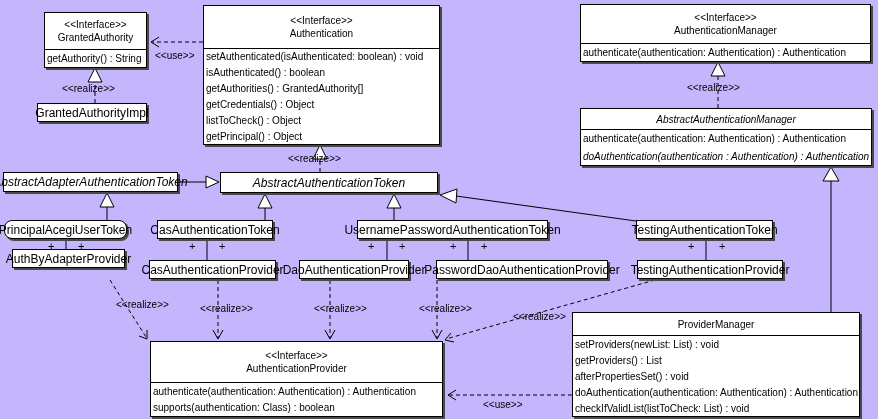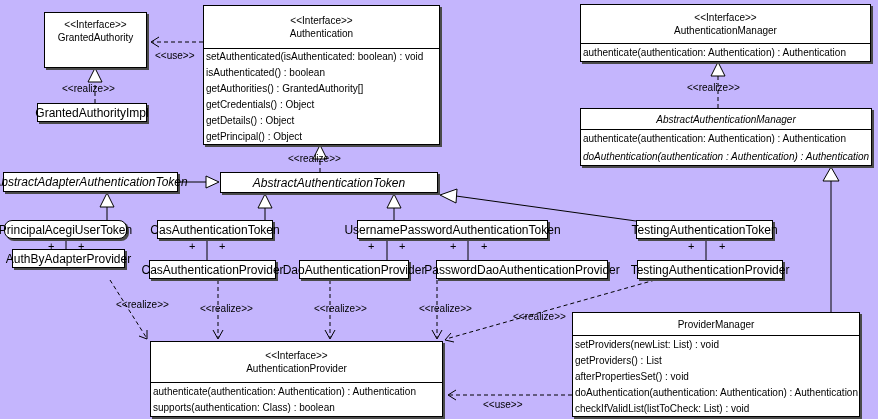--- a/index.html
+++ b/index.html
@@ -114,37 +114,40 @@
     <g>
         <line x1="706" y1="239" x2="706" y2="260"></line>
       </g>
   </svg>
 
   <div class="cls" style="left:44px;top:12px;width:103px;height:56px;">
     <div class="hd" style="height:36px;">
       <div class="st">&lt;&lt;Interface&gt;&gt;</div>
       <div class="nm">GrantedAuthority</div>
     </div>
+    <div class="mt">
+      <div class="m">getAuthority() : String</div>
+    </div>
   </div>
 
   <div class="cls one" style="left:37px;top:103px;width:110px;height:19px;">
     <div class="nm1">GrantedAuthorityImpl</div>
   </div>
 
   <div class="cls" style="left:203px;top:5px;width:237px;height:140px;">
     <div class="hd" style="height:42px;">
       <div class="st">&lt;&lt;Interface&gt;&gt;</div>
       <div class="nm">Authentication</div>
     </div>
     <div class="mt">
       <div class="m">setAuthenticated(isAuthenticated: boolean) : void</div>
       <div class="m">isAuthenticated() : boolean</div>
       <div class="m">getAuthorities() : GrantedAuthority[]</div>
       <div class="m">getCredentials() : Object</div>
-      <div class="m">getDetails() : Object</div>
+      <div class="m">listToCheck() : Object</div>
       <div class="m">getPrincipal() : Object</div>
     </div>
   </div>
 
   <div class="cls" style="left:580px;top:4px;width:291px;height:58px;">
     <div class="hd" style="height:38px;">
       <div class="st">&lt;&lt;Interface&gt;&gt;</div>
       <div class="nm">AuthenticationManager</div>
     </div>
     <div class="mt">

